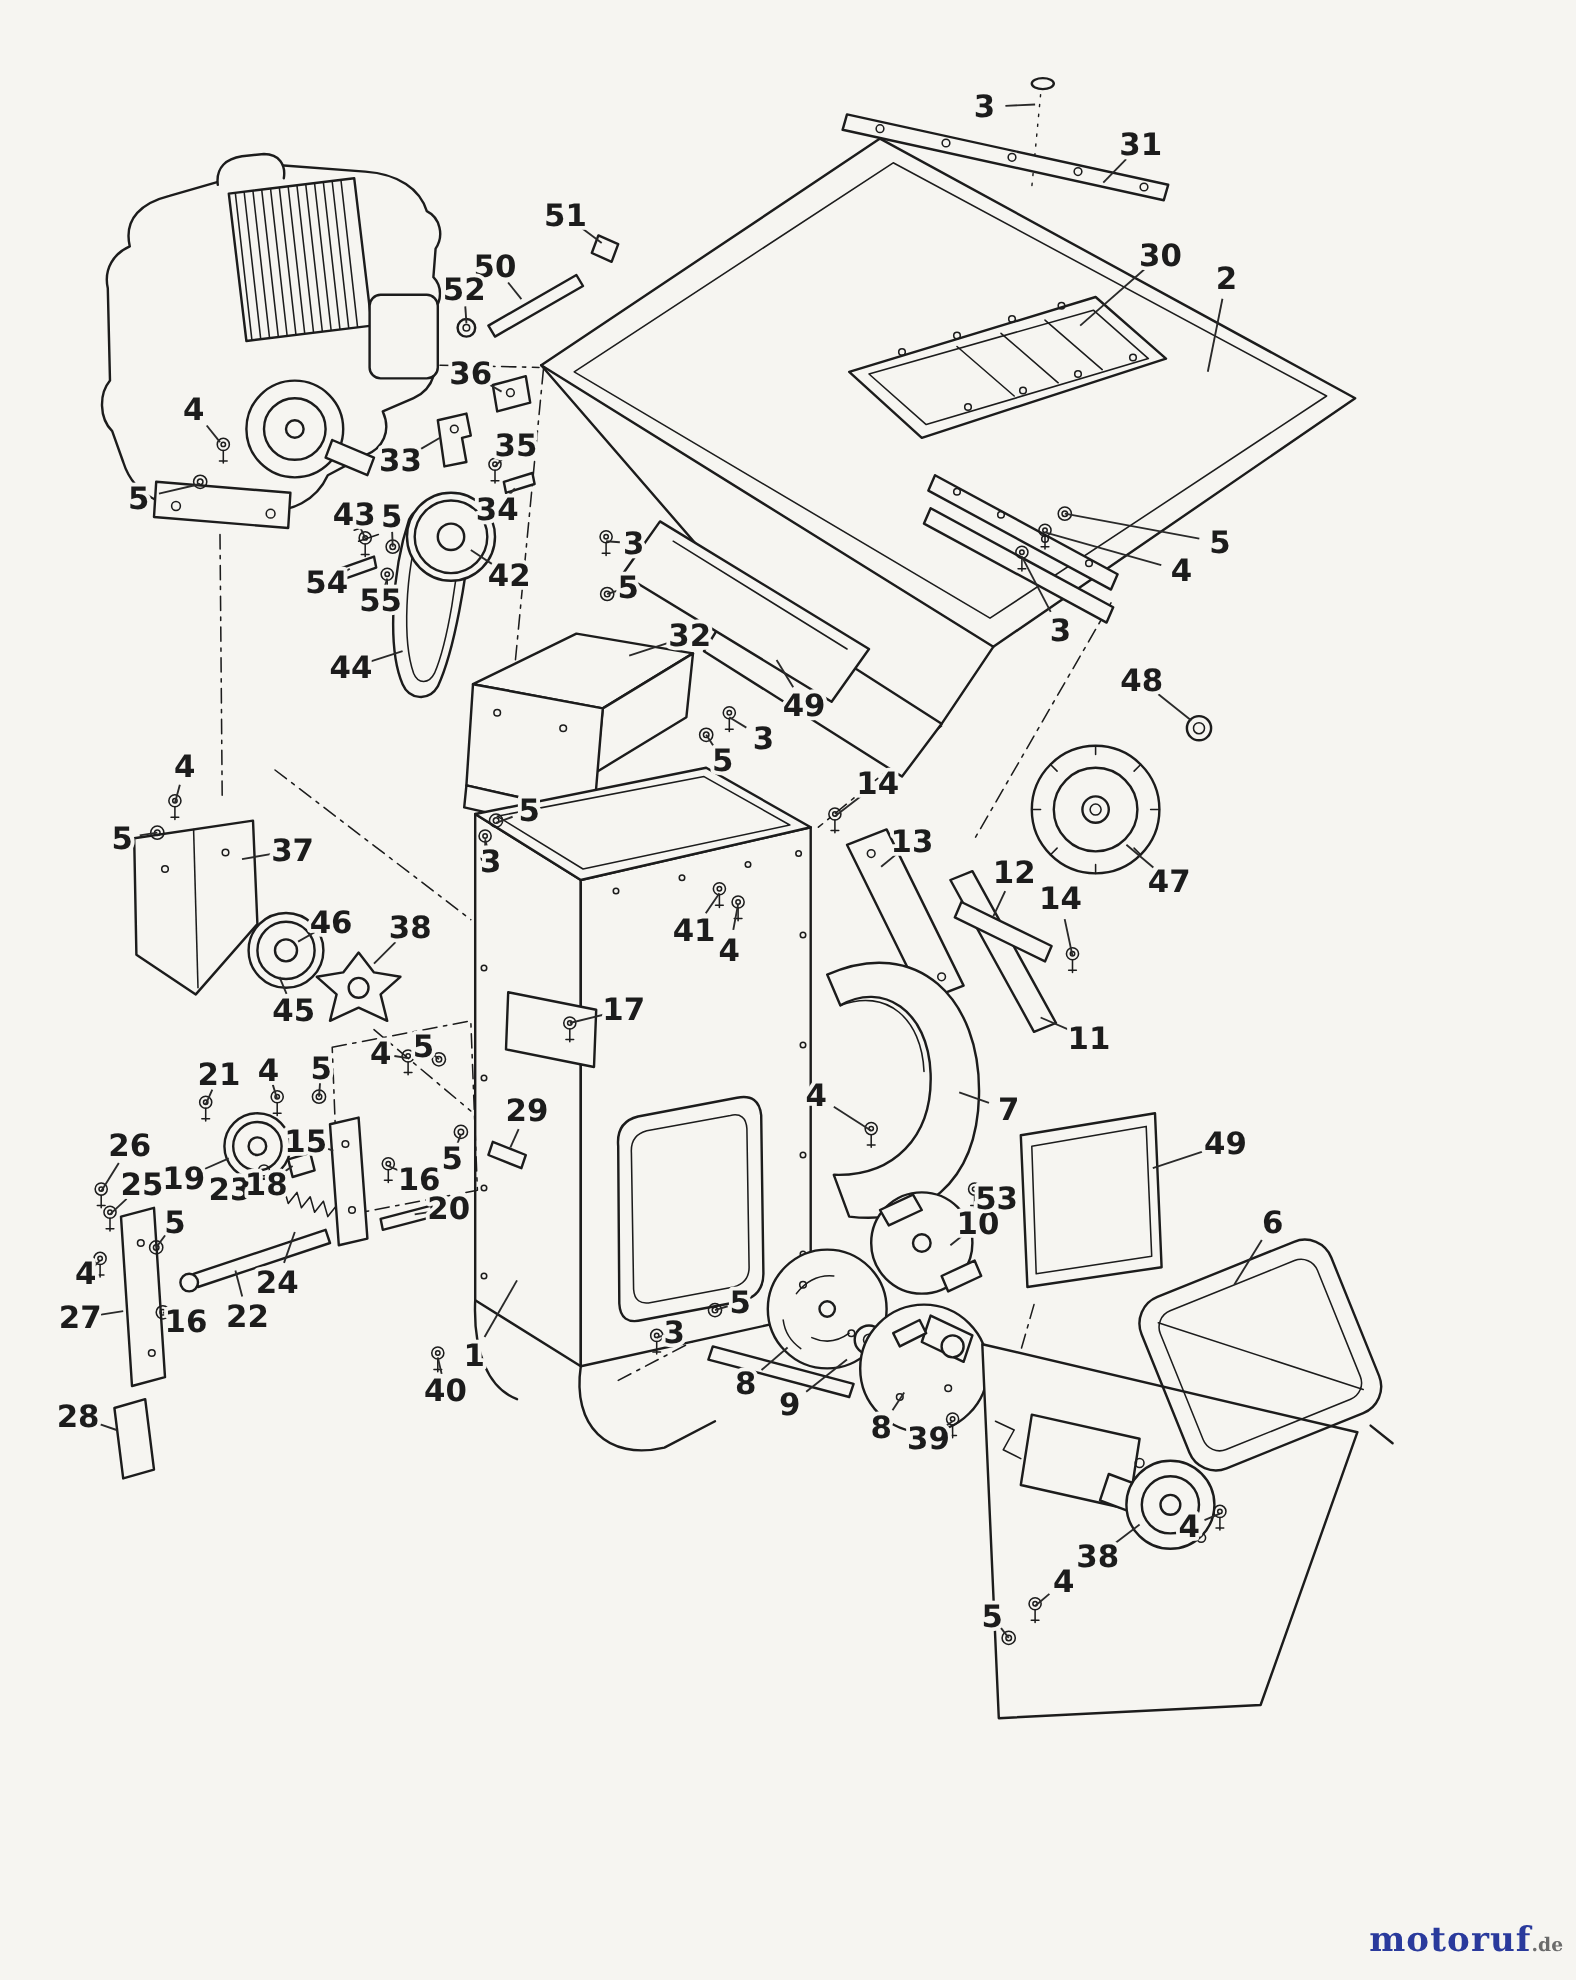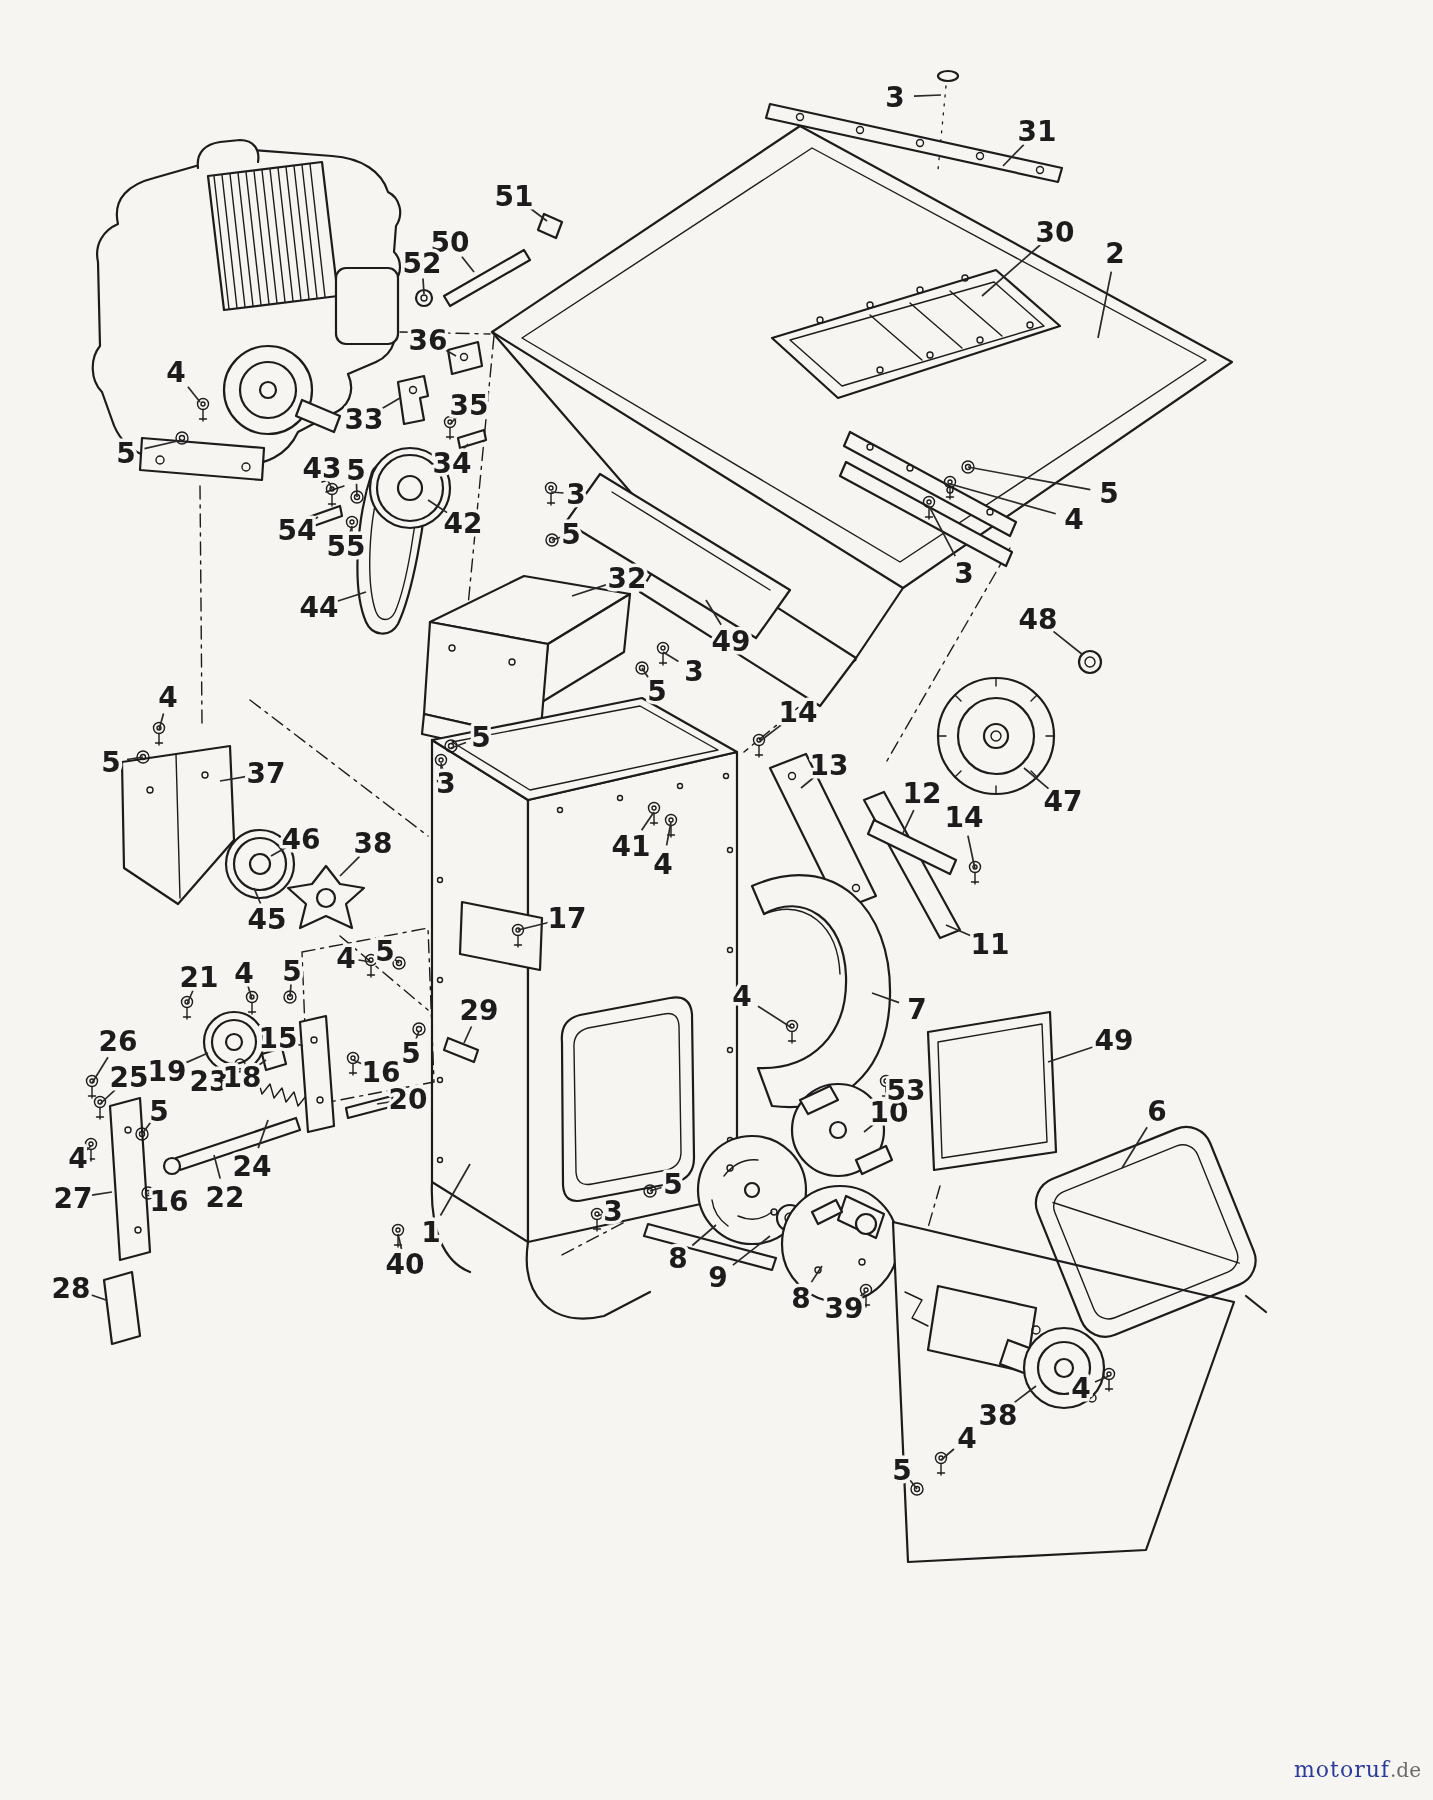--- a/index.html
+++ b/index.html
@@ -11,22 +11,22 @@
   .art .thin{stroke-width:1.4;}
   .art .dash{stroke-width:1.4;stroke-dasharray:13 6 3 6;}
   .art .dot{stroke-width:1.3;stroke-dasharray:2 7;}
   #leader-layer line{stroke:var(--leader,#2a2a2a);stroke-width:1.7;}
   #callout-layer text{
     font-family:"DejaVu Sans",sans-serif;font-size:28px;font-weight:bold;
     fill:var(--ink,#1c1c1c);text-anchor:middle;dominant-baseline:central;
     paint-order:stroke;stroke:var(--paper,#f6f5f1);stroke-width:7px;stroke-linejoin:round;
   }
   .watermark{position:absolute;right:12px;bottom:18px;white-space:nowrap;font-family:"DejaVu Serif",serif;}
-  .wm-brand{color:var(--brand_blue,#2a3a9c);font-size:22px;font-weight:normal;letter-spacing:1px;}
-  .wm-tld{color:var(--brand_tld,#6b6b6b);font-size:20px;font-weight:normal;}
+  .wm-brand{color:var(--brand_blue,#2a3a9c);font-size:31px;font-weight:bold;letter-spacing:1px;}
+  .wm-tld{color:var(--brand_tld,#6b6b6b);font-size:17px;font-weight:bold;}
 </style>
 </head>
 <body>
 
 <div class="page">
 <svg width="1433" height="1800" viewBox="0 0 1433 1800">
   <defs>
     <g id="g-bolt">
       <circle r="5.5"></circle>
           <circle r="2"></circle>

